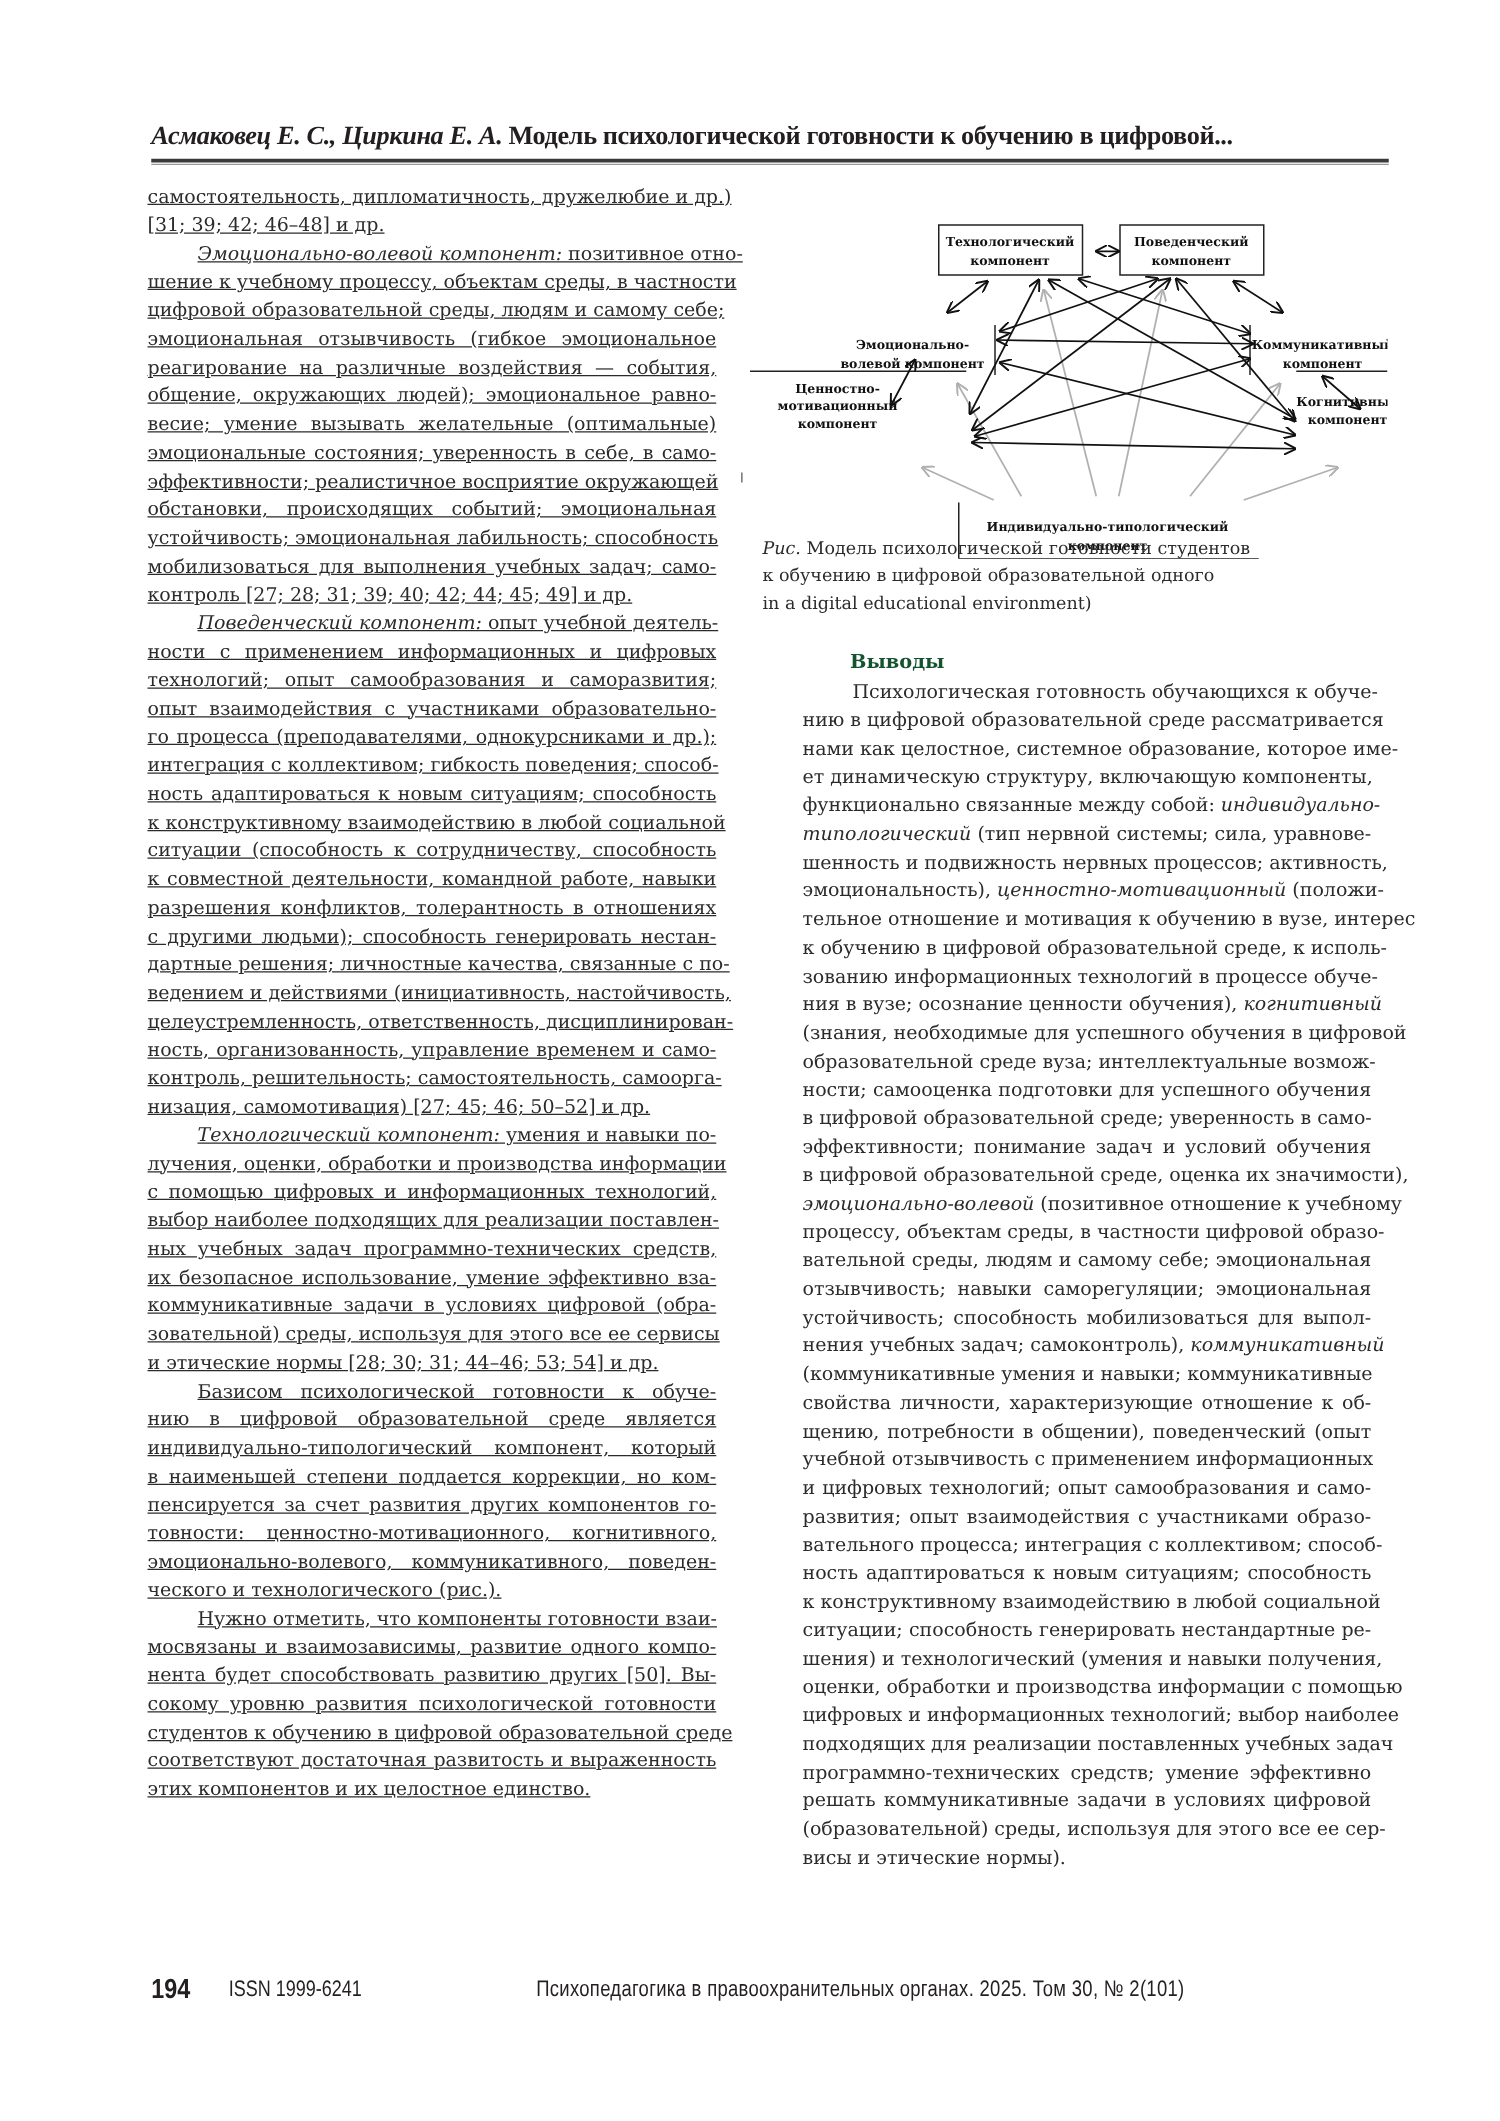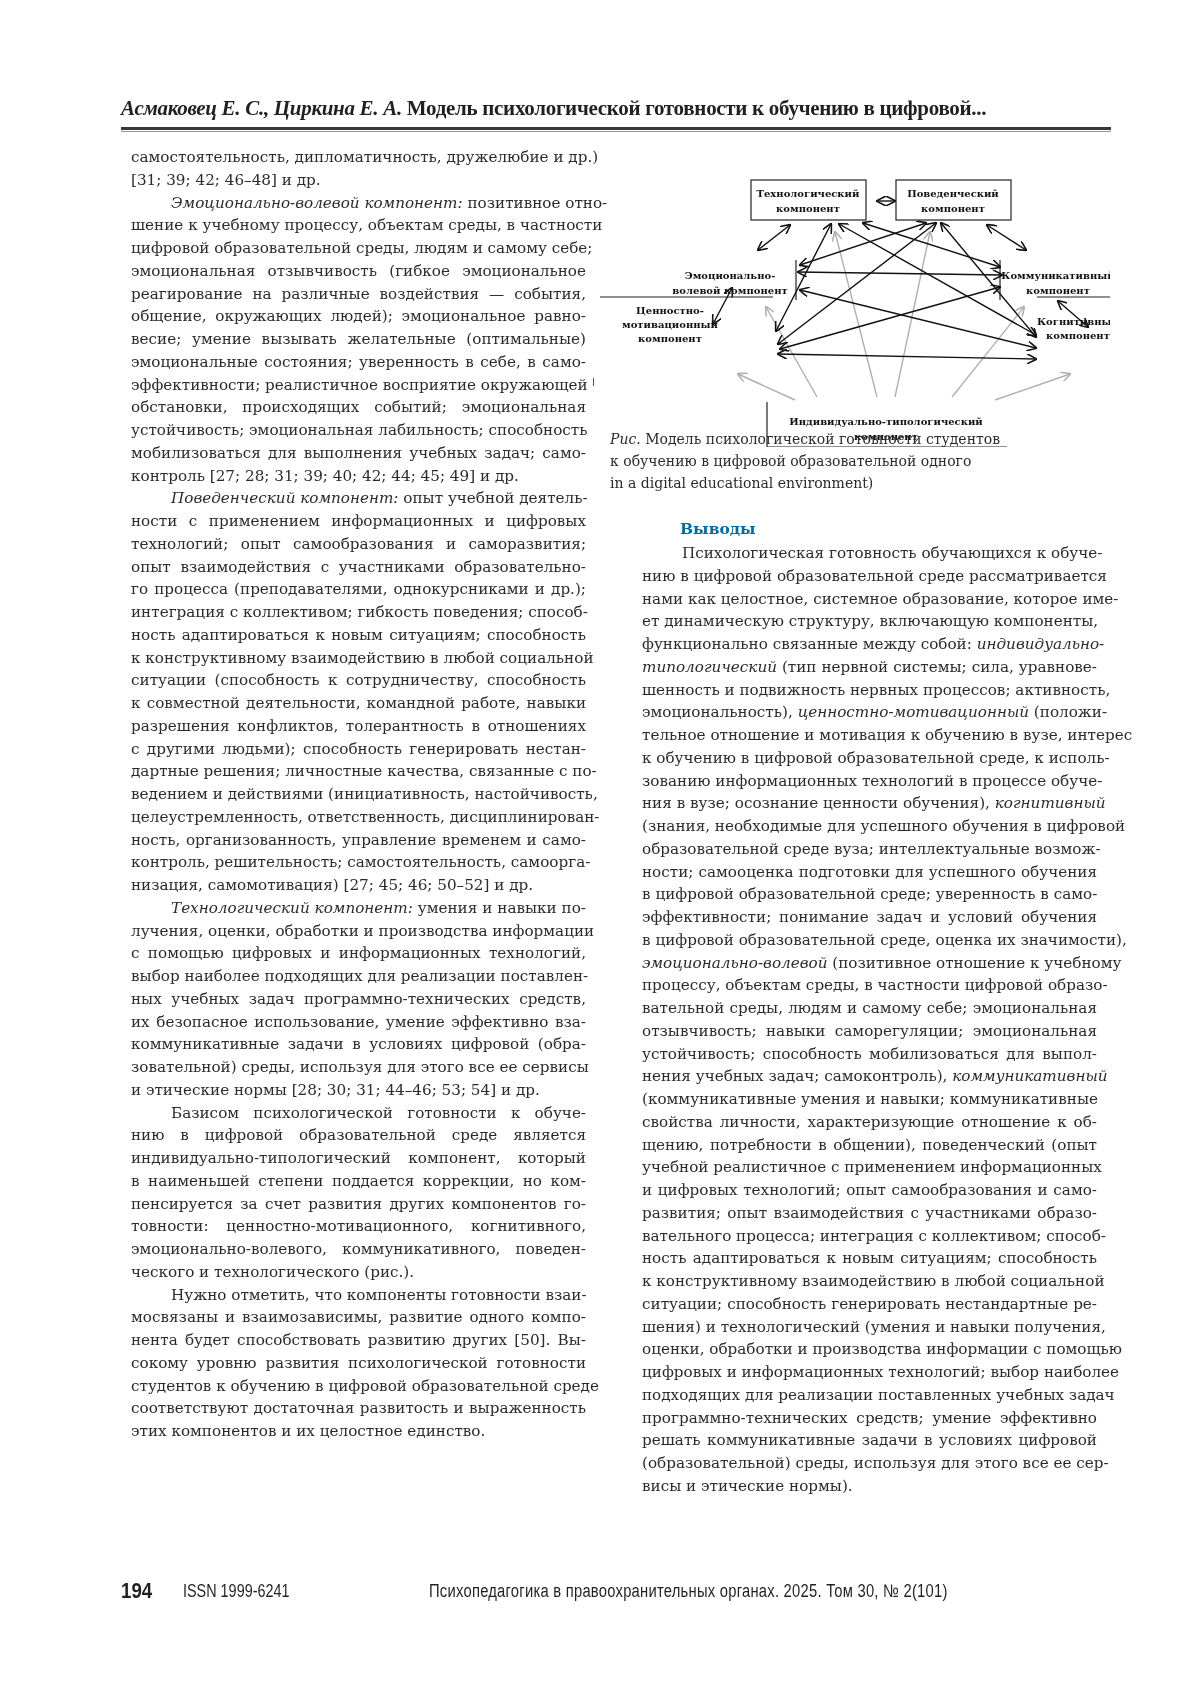--- a/index.html
+++ b/index.html
@@ -9,36 +9,36 @@
     font-family: Liberation Serif, serif; font-size: 21px; font-weight: bold;
     letter-spacing: -0.3px; white-space: nowrap; color: #231f20;
   }
   .running-head .auth { font-style: italic; }
   .head-rule1 { position: absolute; left: 121px; top: 127px; width: 990px; height: 3px; background: #3a3a3a; }
   .head-rule2 { position: absolute; left: 121px; top: 131px; width: 990px; height: 1px; background: #9a9a9a; }
   .col {
     position: absolute; top: 146px;
     font-family: "DejaVu Serif", serif; font-size: 15.2px; line-height: 22.75px; color: #2b2b2b;
   }
-  .col-left { left: 131px; width: 455px; }
+  .col-left { left: 118px; width: 455px; text-decoration: underline; }
   .col-right { left: 642px; width: 455px; }
   .line { display: block; white-space: nowrap; text-align: justify; text-align-last: justify; height: 22.75px; overflow: visible; }
   .line.last { text-align-last: left; }
   .line.indent { padding-left: 40px; }
   .it { font-style: italic; }
   .figure { position: absolute; left: 600px; top: 167px; width: 510px; height: 280px; }
   .figure svg { position: absolute; left: 0; top: 0; }
   .caption {
     position: absolute; left: 610px; top: 428px; width: 500px; text-align: left;
     font-family: "DejaVu Serif", serif; font-size: 14px; line-height: 22px; color: #2b2b2b;
   }
   .caption div { white-space: nowrap; }
   .section-heading {
     position: absolute; left: 680px; top: 519px;
-    font-family: "DejaVu Serif", serif; font-size: 15.5px; font-weight: bold; color: #0369a1;
+    font-family: "DejaVu Serif", serif; font-size: 15.5px; font-weight: bold; color: #14532d;
   }
   .col-right-body { top: 542px; }
   .footer { position: absolute; top: 1578px; left: 121px; width: 990px; font-family: "Liberation Sans", sans-serif; color: #231f20; }
   .footer .page-num { position: absolute; left: 0; top: 0; font-size: 22px; font-weight: bold; transform: scaleX(0.85); transform-origin: left; }
   .footer .issn { position: absolute; left: 62px; top: 3px; font-size: 18px; transform: scaleX(0.8); transform-origin: left; white-space: nowrap; }
   .footer .journal { position: absolute; left: 308px; top: 3px; font-size: 18px; transform: scaleX(0.82); transform-origin: left; white-space: nowrap; letter-spacing: 0.3px; }
   .dlabel { font-family: "DejaVu Serif", serif; font-weight: bold; font-size: 10px; fill: #111; }
   .margin-tick { position: absolute; left: 593px; top: 378px; width: 1px; height: 8px; background: #555; }
 </style>
 </head>
@@ -212,21 +212,21 @@
     <span class="line">в цифровой образовательной среде, оценка их значимости),</span>
     <span class="line"><span class="it">эмоционально-волевой</span> (позитивное отношение к учебному</span>
     <span class="line">процессу, объектам среды, в частности цифровой образо-</span>
     <span class="line">вательной среды, людям и самому себе; эмоциональная</span>
     <span class="line">отзывчивость; навыки саморегуляции; эмоциональная</span>
     <span class="line">устойчивость; способность мобилизоваться для выпол-</span>
     <span class="line">нения учебных задач; самоконтроль), <span class="it">коммуникативный</span></span>
     <span class="line">(коммуникативные умения и навыки; коммуникативные</span>
     <span class="line">свойства личности, характеризующие отношение к об-</span>
     <span class="line">щению, потребности в общении), поведенческий (опыт</span>
-    <span class="line">учебной реалистичное с применением информационных</span>
+    <span class="line">учебной отзывчивость с применением информационных</span>
     <span class="line">и цифровых технологий; опыт самообразования и само-</span>
     <span class="line">развития; опыт взаимодействия с участниками образо-</span>
     <span class="line">вательного процесса; интеграция с коллективом; способ-</span>
     <span class="line">ность адаптироваться к новым ситуациям; способность</span>
     <span class="line">к конструктивному взаимодействию в любой социальной</span>
     <span class="line">ситуации; способность генерировать нестандартные ре-</span>
     <span class="line">шения) и технологический (умения и навыки получения,</span>
     <span class="line">оценки, обработки и производства информации с помощью</span>
     <span class="line">цифровых и информационных технологий; выбор наиболее</span>
     <span class="line">подходящих для реализации поставленных учебных задач</span>

